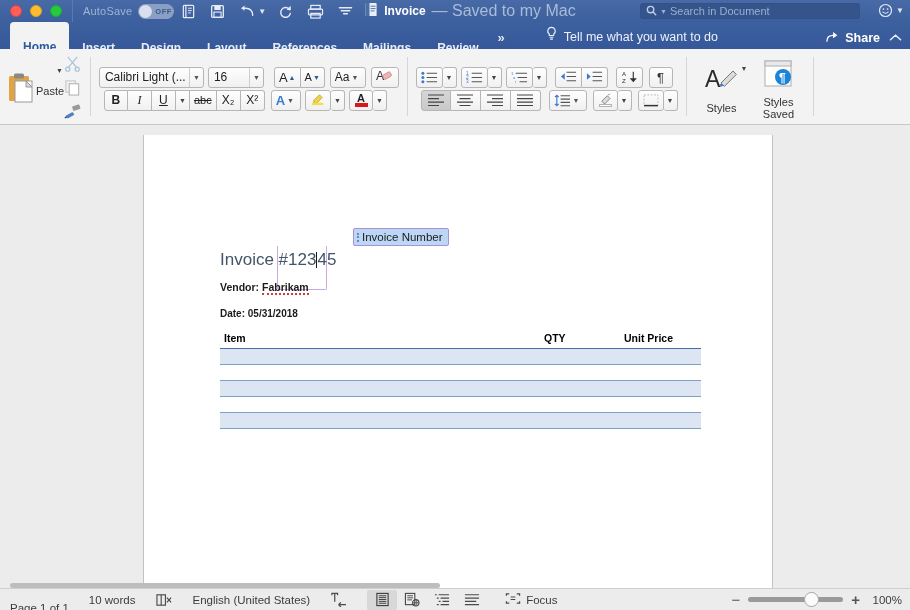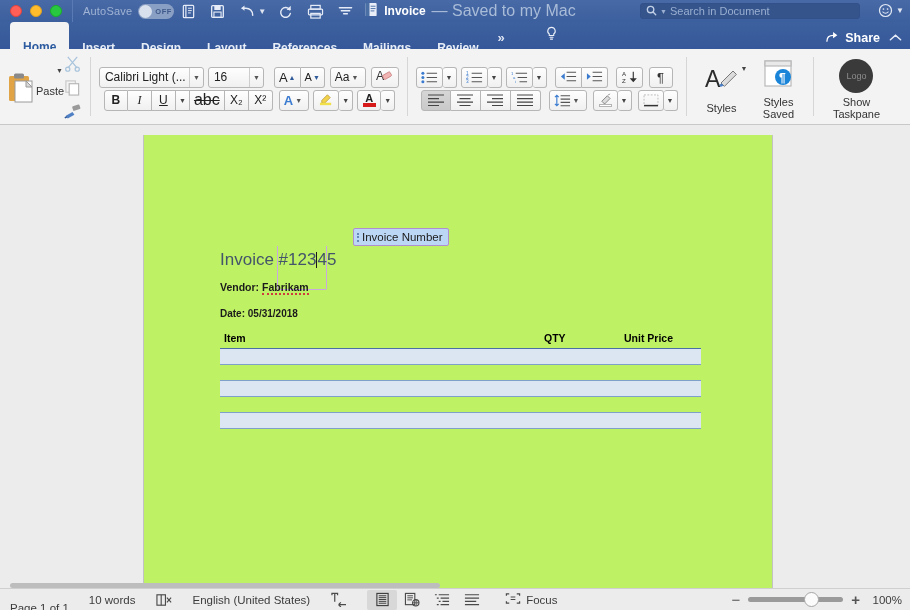--- a/index.html
+++ b/index.html
@@ -91,21 +91,21 @@
   .mini-caret{ font-size:7px;color:#444;}
 
   .bigbtn{ display:flex;flex-direction:column;align-items:center;justify-content:flex-start; padding-top:4px; width:54px;}
   .bigbtn .lbl{ font-size:11px;color:#333;text-align:center;line-height:12px;margin-top:3px;}
   .logo-circle{ width:34px;height:34px;border-radius:50%;background:#3a3a3a;color:#8d8d8d;font-size:9px;display:flex;align-items:center;justify-content:center;}
 
   
   .workspace{ flex:1 1 auto; background:#ececec; position:relative; overflow:hidden;}
   .page{
     position:absolute; left:143px; top:10px; width:630px; height:455px;
-    background:#bef264; border:1px solid #c2c2c2; border-top:none;
+    background:#ffffff; border:1px solid #c2c2c2; border-top:none;
   }
   .doc{ position:absolute; left:76px; top:45px; right:10px; }
 
   .cc-tag{
     position:absolute; left:133px; top:48px; height:18px;
     background:#bcd7f5; border:1px solid #b08fd0; border-radius:2px;
     display:flex; align-items:center; padding:0 5px 0 3px; font-size:11.5px; color:#1b1b1b;
   }
   .cc-grip{ display:inline-flex; flex-direction:column; gap:1.5px; margin-right:3px;}
   .cc-grip i{ width:2px;height:2px;background:#4a6fa5;border-radius:50%;display:block;}
@@ -251,20 +251,21 @@
     <div class="tab">Review</div>
     <div class="chev">»</div>
 
     <div class="tellme">
       <span>
         <svg width="13" height="15" viewBox="0 0 14 16">
             <path d="M7 1.4a4 4 0 0 0-2.4 7.2v1.6h4.8V8.6A4 4 0 0 0 7 1.4z" fill="none" stroke="#ecf1f9" stroke-width="1.2"></path>
             <path d="M5.4 12h3.2M5.9 14h2.2" stroke="#ecf1f9" stroke-width="1.2" stroke-linecap="round"></path>
           </svg>
       </span>
+      <span>Tell me what you want to do</span>
     </div>
 
     <div class="share">
       <span>
         <svg width="15" height="14" viewBox="0 0 16 15">
             <path d="M2 13c0-4.2 3.2-6.2 7-6.2" fill="none" stroke="#fff" stroke-width="1.4" stroke-linecap="round"></path>
             <path d="M8.6 3.2l4.6 3.4-4.6 3.4z" fill="#fff"></path>
           </svg>
       </span>
       <span>Share</span>
@@ -361,21 +362,21 @@
             <span class="ctl btn">
                 <i style="font-family:'Liberation Serif',serif;">I</i>
               </span>
             <span class="ctl btn">
                 <u>U</u>
               </span>
             <span class="ctl" style="min-width:14px;">
                 <span class="mini-caret">▼</span>
               </span>
             <span class="ctl btn">
-                <s style="font-size:16px;">abc</s>
+                <s style="font-size:11px;">abc</s>
               </span>
             <span class="ctl btn">
                 <span>X₂</span>
               </span>
             <span class="ctl btn">
                 <span>X²</span>
               </span>
           </span>
 
           <span class="ctl btn" style="margin-left:6px;">
@@ -553,29 +554,20 @@
         </span>
         <span class="lbl">
           <span>Styles</span><br>
           <span>Saved</span>
         </span>
       </div>
     </div>
 
     <div class="rsep"></div>
 
-    <div class="rgroup">
-      <div class="bigbtn" style="width:68px;">
-        <span class="logo-circle">Logo</span>
-        <span class="lbl">
-          <span>Show</span><br>
-          <span>Taskpane</span>
-        </span>
-      </div>
-    </div>
   </div>
 
   <div class="workspace">
     <div class="page">
       <div class="doc">
 
         <div class="cc-tag">
           <span class="cc-grip">
               <i></i>
               <i></i>

